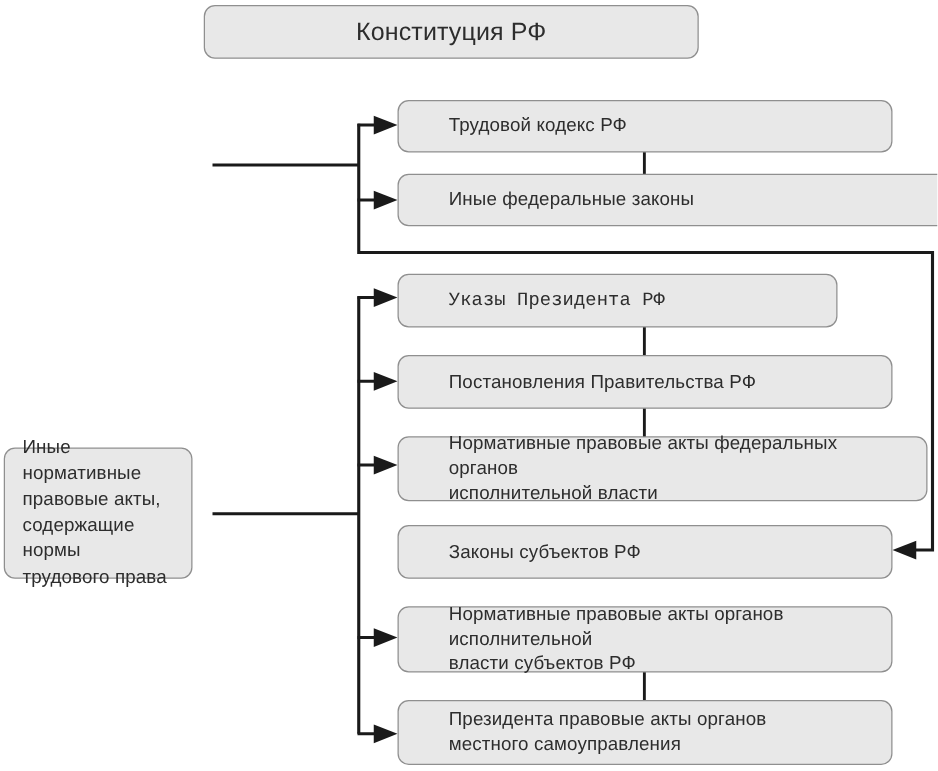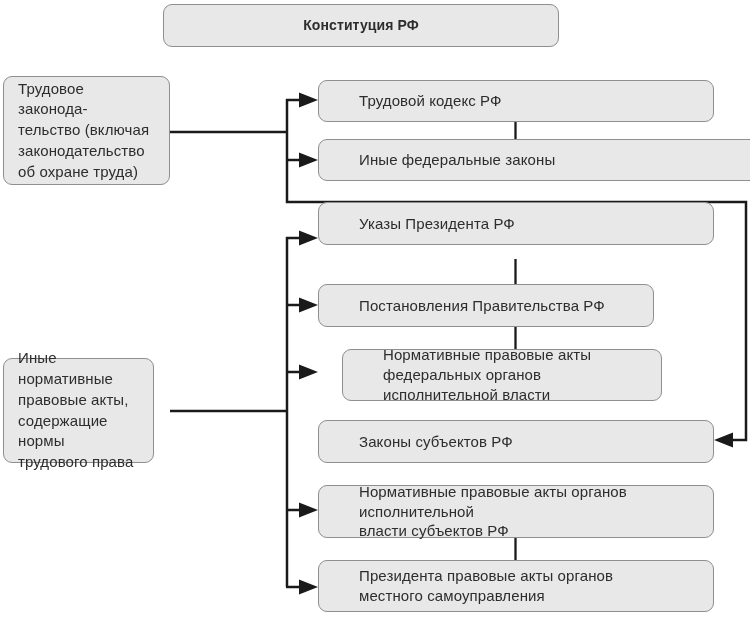--- a/index.html
+++ b/index.html
@@ -32,34 +32,34 @@
     padding: 2px 14px;
     font-size: 15px;
     line-height: 1.38;
     color: var(--text, #2d2d2d);
     white-space: pre-line;
     letter-spacing: 0.1px;
   }
   .node.title {
     justify-content: center;
     text-align: center;
-    font-size: 14px;
-    font-weight: 700;
+    font-size: 20px;
+    font-weight: 400;
     line-height: 1.1;
   }
   .node.rline { line-height: 1.32; padding-left: 40px; }
   
   #n-const { left: 163px; top: 4px;   width: 396px; height: 43px; }
   #n-left1 { left: 3px;   top: 76px;  width: 167px; height: 109px; }
   #n-left2 { left: 3px;   top: 358px; width: 151px; height: 105px; }
   #n-r1 { left: 318px; top: 80px;  width: 396px; height: 42px; }
   #n-r2 { left: 318px; top: 139px; width: 467px; height: 42px; }
-  #n-r3 { left: 318px; top: 202px; width: 396px; height: 43px; }
-  #n-r4 { left: 318px; top: 284px; width: 336px; height: 43px; }
-  #n-r5 { left: 318px; top: 349px; width: 320px; height: 52px; margin-left: 24px; }
+  #n-r3 { left: 318px; top: 219px; width: 352px; height: 43px; font-family: Liberation Mono, monospace; }
+  #n-r4 { left: 318px; top: 284px; width: 396px; height: 43px; }
+  #n-r5 { left: 318px; top: 349px; width: 424px; height: 52px; }
   #n-r6 { left: 318px; top: 420px; width: 396px; height: 43px; }
   #n-r7 { left: 318px; top: 485px; width: 396px; height: 53px; }
   #n-r8 { left: 318px; top: 560px; width: 396px; height: 52px; }
 </style>
 </head>
 <body>
 
 <div class="stage">
 
   <svg class="connectors" viewBox="0 0 750 617" aria-hidden="true">
@@ -80,24 +80,20 @@
       <polygon points="318,305 299,297.5 299,312.5"></polygon>
       <polygon points="318,372 299,364.5 299,379.5"></polygon>
       <polygon points="318,510 299,502.5 299,517.5"></polygon>
       <polygon points="318,587 299,579.5 299,594.5"></polygon>
       <polygon points="714,440 733,432.5 733,447.5"></polygon>
     </g>
   </svg>
 
   <div class="node title" id="n-const">Конституция РФ</div>
 
-  <div class="node" id="n-left1">Трудовое законода-
-тельство (включая
-законодательство
-об охране труда)</div>
 
   <div class="node" id="n-left2">Иные нормативные
 правовые акты,
 содержащие нормы
 трудового права</div>
 
   <div class="node rline" id="n-r1">Трудовой кодекс РФ</div>
 
   <div class="node rline" id="n-r2">Иные федеральные законы</div>
 

